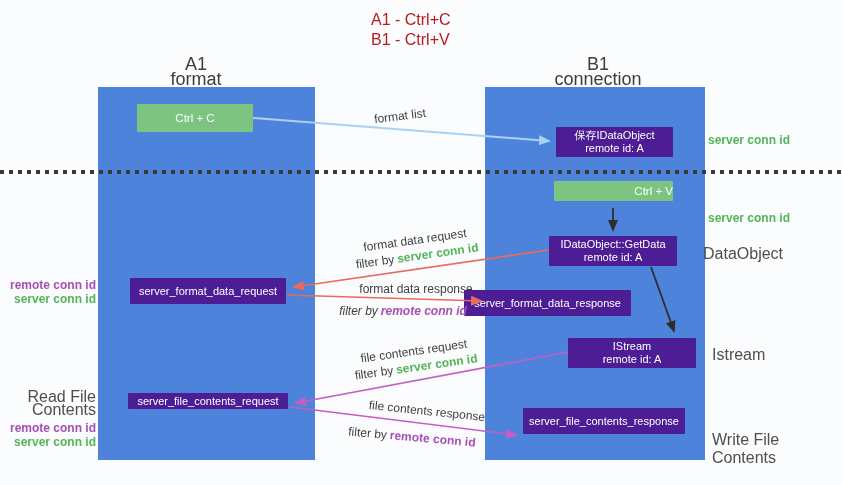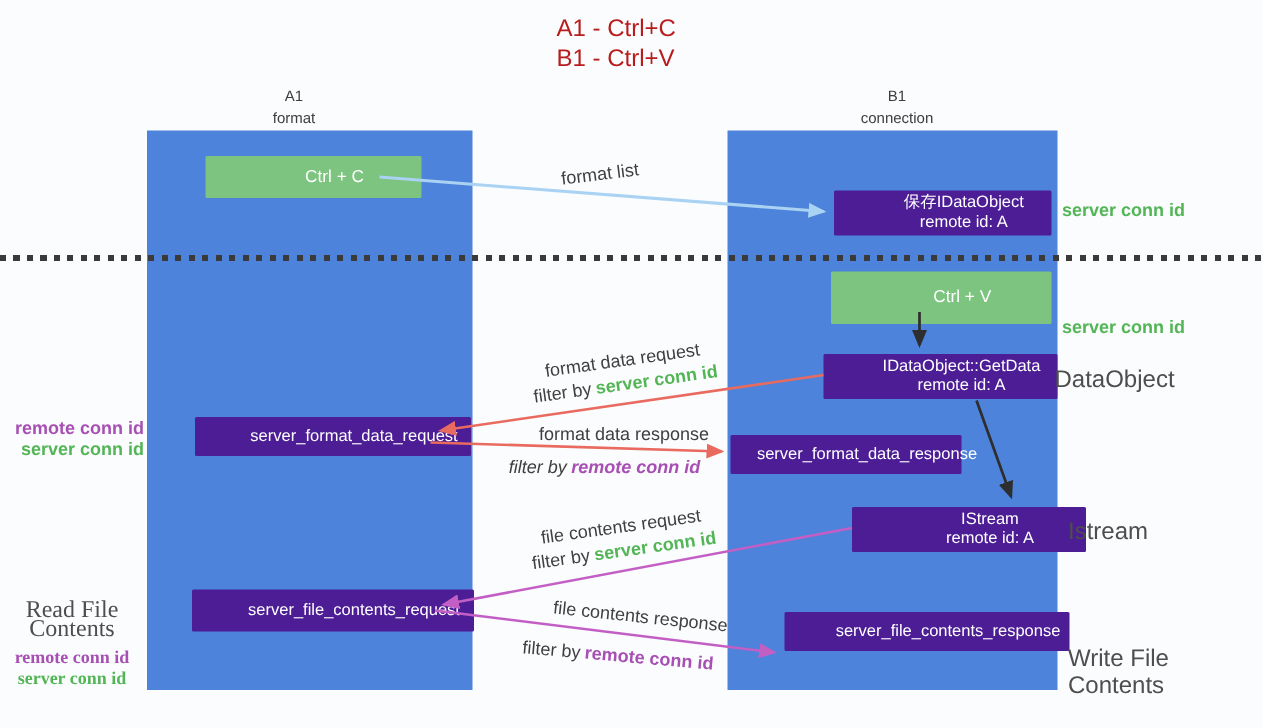--- a/index.html
+++ b/index.html
@@ -7,56 +7,56 @@
     position:relative;width:842px;height:485px;overflow:hidden;
     background:#fafcfe;font-family:"Liberation Sans",sans-serif;
   }
   .abs{position:absolute;}
   
   .title{left:371px;top:10px;color:#b91c1c;font-size:16px;line-height:20px;}
   
   .lane{background:#4d83da;z-index:1;}
   .lane-a1{left:98px;top:87px;width:217px;height:373px;}
   .lane-b1{left:485px;top:87px;width:220px;height:373px;}
-  .lane-header{width:110px;text-align:center;font-size:10px;line-height:15px;color:#3d3d3d;z-index:2;}
+  .lane-header{width:110px;text-align:center;font-size:18px;line-height:15px;color:#3d3d3d;z-index:2;}
   .lane-header-a1{left:141px;top:57px;}
   .lane-header-b1{left:543px;top:57px;}
   
   .divider{
     left:0;top:170px;width:842px;height:4px;z-index:2;
     background:repeating-linear-gradient(90deg,#3a3a3a 0 4px,rgba(0,0,0,0) 4px 9px);
   }
   
   .node{
     z-index:3;display:flex;align-items:center;justify-content:center;
-    color:#fff;text-align:center;font-size:11.5px;line-height:13px;border-radius:1px;padding-left:28px;
+    color:#fff;text-align:center;font-size:11.5px;line-height:13px;border-radius:1px;
   }
   .node .two>span{display:block;}
   .green{background:#7cc47f;}
   .orange{background:#4c1d95;}
   .node-ctrl-c{left:137px;top:104px;width:116px;height:28px;}
   .node-save{left:556px;top:127px;width:117px;height:30px;font-size:11px;}
-  .node-ctrl-v{left:554px;top:181px;width:119px;height:35px;}
+  .node-ctrl-v{left:554px;top:181px;width:119px;height:20px;justify-content:flex-end;}
   .node-getdata{left:549px;top:236px;width:128px;height:30px;font-size:11px;}
   .node-format-req{left:130px;top:278px;width:156px;height:26px;font-size:11px;}
-  .node-format-resp{left:487px;top:290px;width:126px;height:26px;font-size:11px;}
+  .node-format-resp{left:464px;top:290px;width:167px;height:26px;font-size:11px;}
   .node-istream{left:568px;top:338px;width:128px;height:30px;font-size:11px;}
-  .node-file-req{left:128px;top:393px;width:160px;height:28px;font-size:11px;text-align:right;}
+  .node-file-req{left:128px;top:393px;width:160px;height:16px;font-size:11px;text-align:right;}
   .node-file-resp{left:523px;top:408px;width:162px;height:26px;font-size:11px;}
   
   .conn-green{color:#53b556;font-weight:bold;font-size:12px;}
   .conn-purple{color:#a74fb3;font-weight:bold;font-size:12px;}
   .gray-label{color:#4e4e4e;font-size:16px;}
   .ann-server-top{left:708px;top:133px;z-index:5;}
   .ann-server-mid{left:708px;top:211px;z-index:5;}
   .ann-dataobject{left:703px;top:245px;z-index:5;}
   .ann-istream{left:712px;top:346px;z-index:5;}
   .ann-write{left:712px;top:431px;z-index:5;}
   .left-ids{left:0;top:278px;width:96px;text-align:right;line-height:14px;z-index:5;}
-  .left-file{left:0;top:400px;width:96px;text-align:center;line-height:13px;z-index:5;font-family:Liberation Serif, serif;}
+  .left-file{left:0;top:390px;width:96px;text-align:right;line-height:13px;z-index:5;}
   .left-file .ids{margin-top:5px;line-height:14px;}
   .left-ids span,.left-file .ids span{display:block;}
   
   .flow{z-index:5;color:#3f3f3f;font-size:12px;text-align:center;line-height:16px;}
   .flow .fprefix{margin-right:3px;}
   .lbl-format-list{left:352px;top:108px;width:96px;transform:rotate(-7deg);}
   .lbl-format-req{left:340px;top:232px;width:152px;transform:rotate(-8deg);}
   .lbl-format-resp-title{left:356px;top:281px;width:120px;}
   .lbl-format-resp-filter{left:334px;top:303px;width:138px;font-style:italic;}
   .lbl-file-req{left:340px;top:343px;width:150px;transform:rotate(-8deg);}

